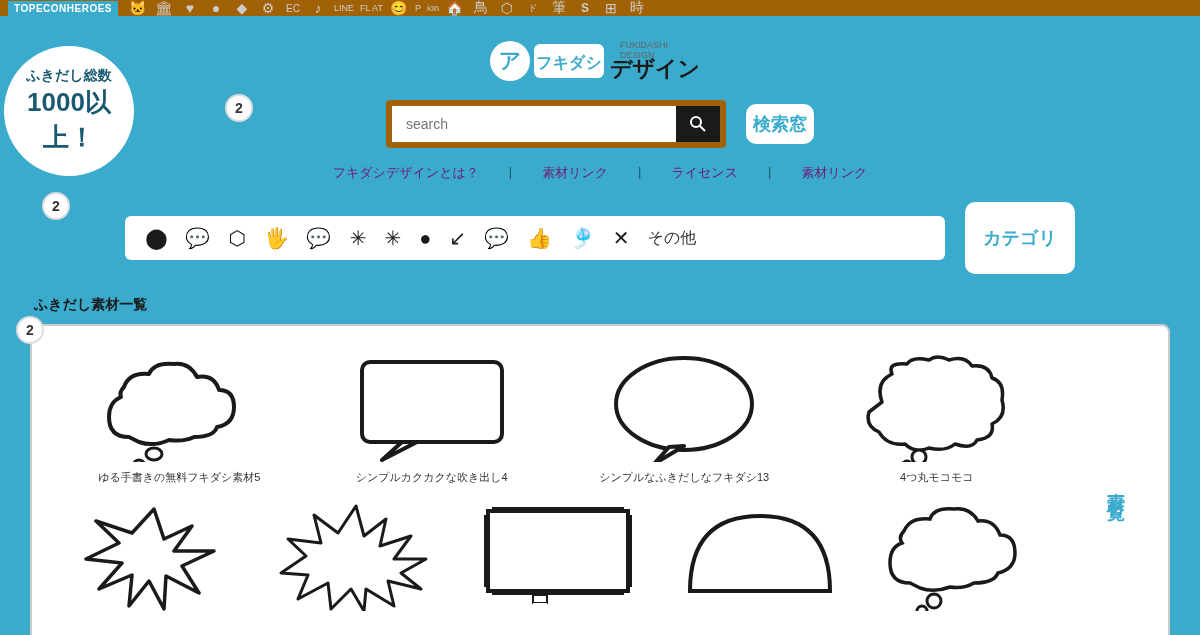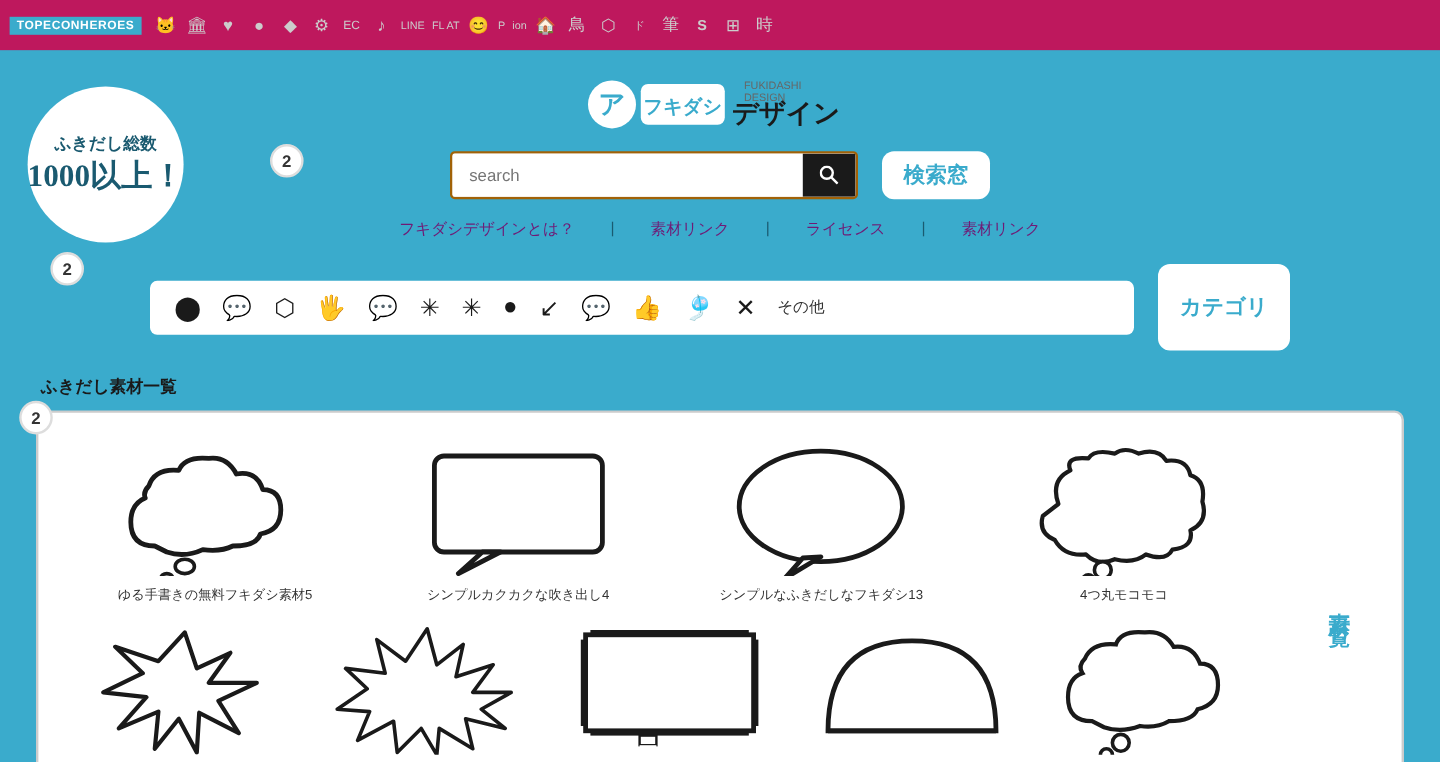--- a/index.html
+++ b/index.html
@@ -7,22 +7,22 @@
       font-family: 'Arial', sans-serif;
       background: #3aabcc;
       width: 1200px;
       min-height: 635px;
       overflow: hidden;
       position: relative;
     }
 
     
     .top-nav {
-      background: #be185d;
-      height: 42px;
+      background: #a16207;
+      height: 16px;
       display: flex;
       align-items: center;
       padding: 0 8px;
       gap: 6px;
     }
     .top-nav-brand {
       background: #3aabcc;
       color: white;
       font-size: 10px;
       font-weight: bold;
@@ -87,21 +87,21 @@
     }
     .search-wrapper {
       display: flex;
       align-items: center;
       position: relative;
     }
     .search-box {
       display: flex;
       align-items: center;
       background: white;
-      border: 2px solid #a16207;
+      border: 6px solid #a16207;
       border-radius: 4px;
       overflow: hidden;
       width: 340px;
     }
     .search-input {
       border: none;
       outline: none;
       padding: 10px 14px;
       font-size: 14px;
       color: #999;
@@ -117,21 +117,21 @@
       align-items: center;
       justify-content: center;
       color: white;
       font-size: 14px;
     }
 
     
     .label-badge {
       background: white;
       border-radius: 10px;
-      padding: 8px 18px;
+      padding: 8px 7px;
       font-size: 18px;
       font-weight: bold;
       color: #3aabcc;
       margin-left: 20px;
       white-space: nowrap;
     }
 
     
     .nav-links {
       display: flex;
@@ -185,21 +185,21 @@
       flex: 0 0 auto;
       max-width: 820px;
       width: 820px;
     }
     .cat-icon {
       font-size: 20px;
       color: #1a1a1a;
       cursor: pointer;
     }
     .cat-text {
-      font-size: 13px;
+      font-size: 16px;
       color: #333;
       cursor: pointer;
     }
     .cat-label-badge {
       background: white;
       border-radius: 10px;
       padding: 24px 18px;
       font-size: 18px;
       font-weight: bold;
       color: #3aabcc;
@@ -292,23 +292,22 @@
       white-space: nowrap;
       align-self: center;
       writing-mode: vertical-rl;
       letter-spacing: 4px;
     }
 
     
     .topleft-text {
       position: absolute;
       top: 30px;
-      left: 23px;
+      left: 4px;
       z-index: 5;
-      font-family: Liberation Serif, serif;
     }
     .topleft-circle {
       background: white;
       border-radius: 50%;
       width: 130px;
       height: 130px;
       display: flex;
       flex-direction: column;
       align-items: center;
       justify-content: center;

